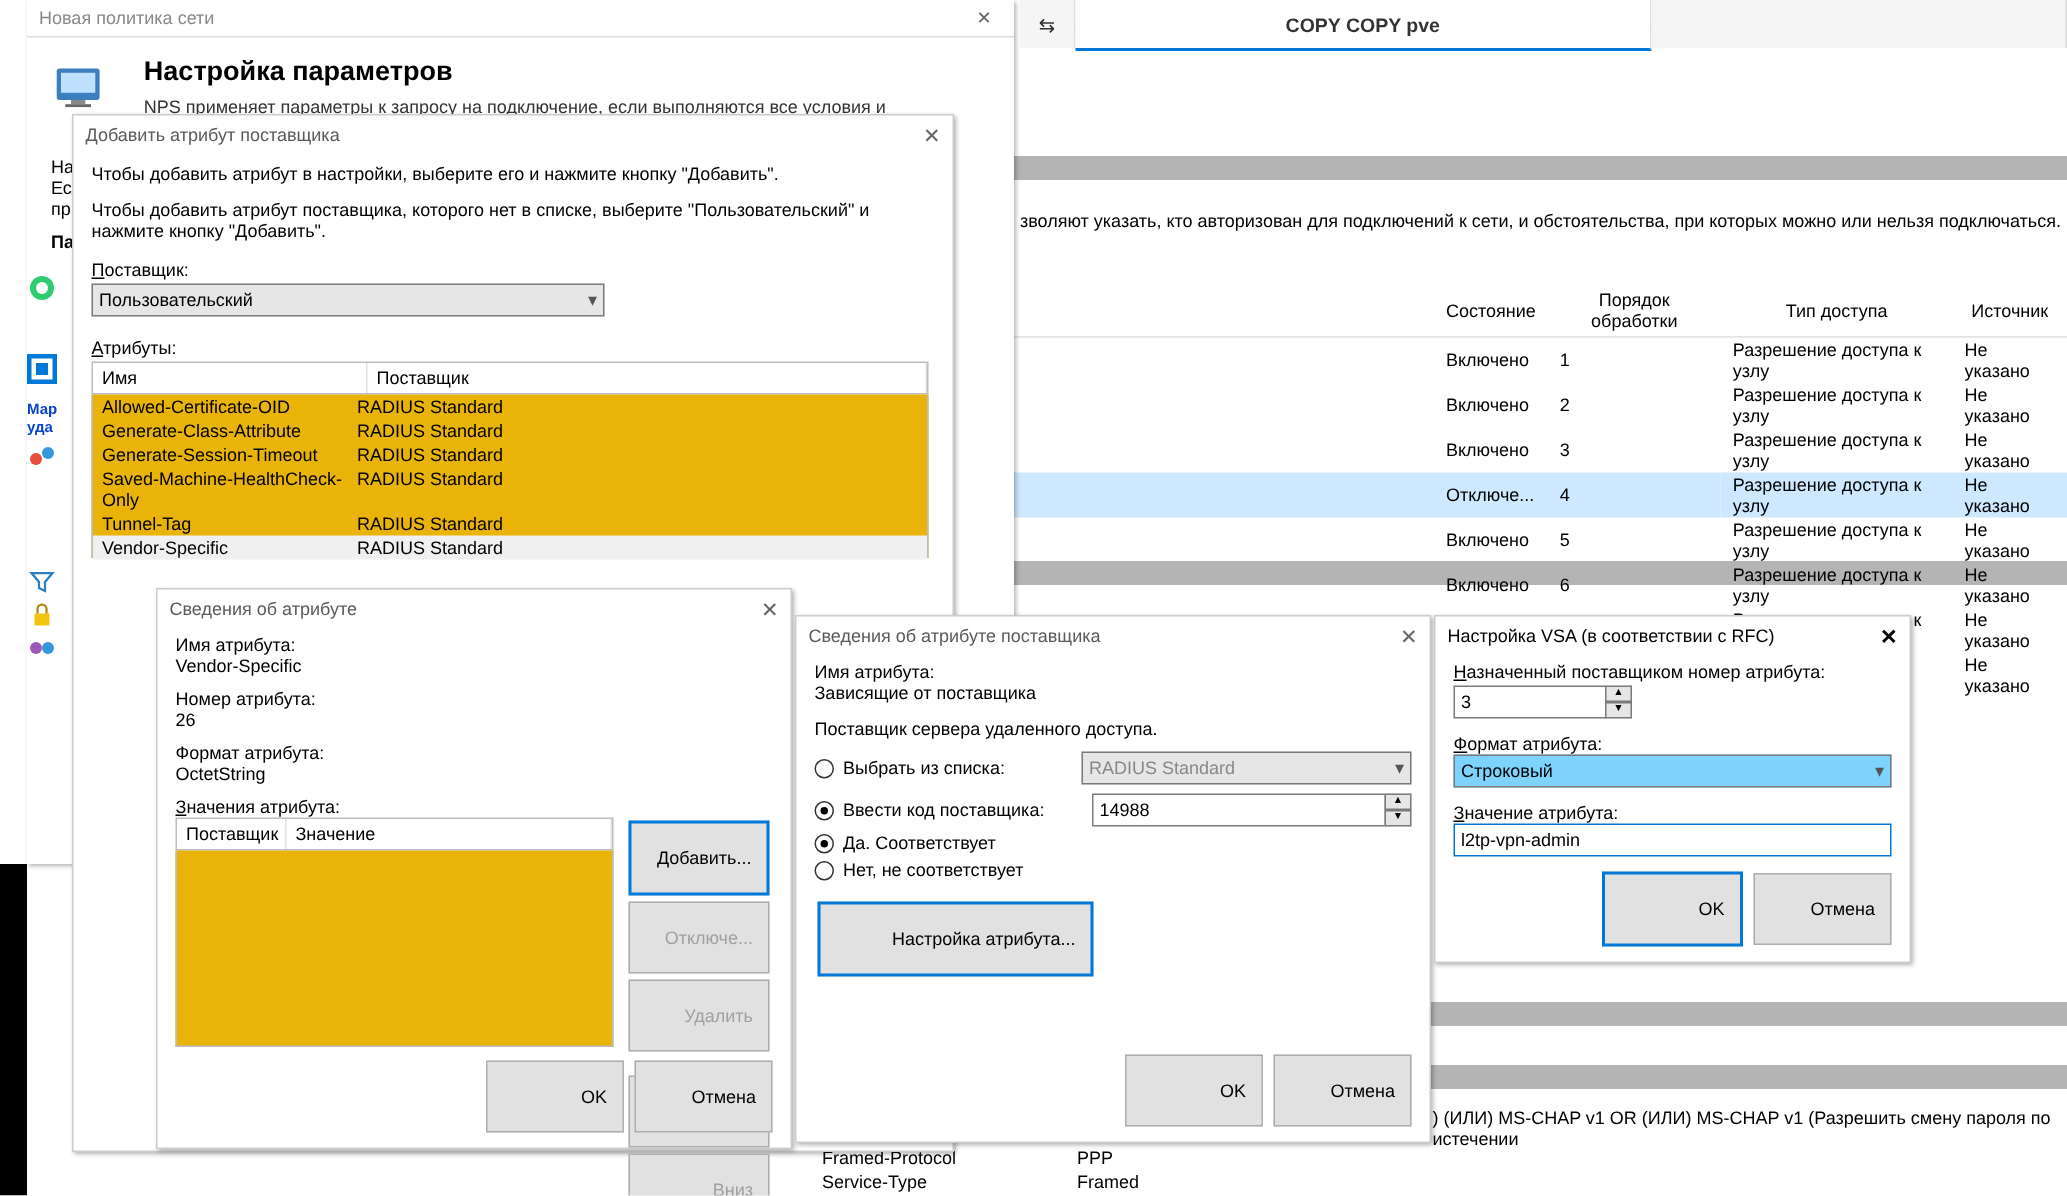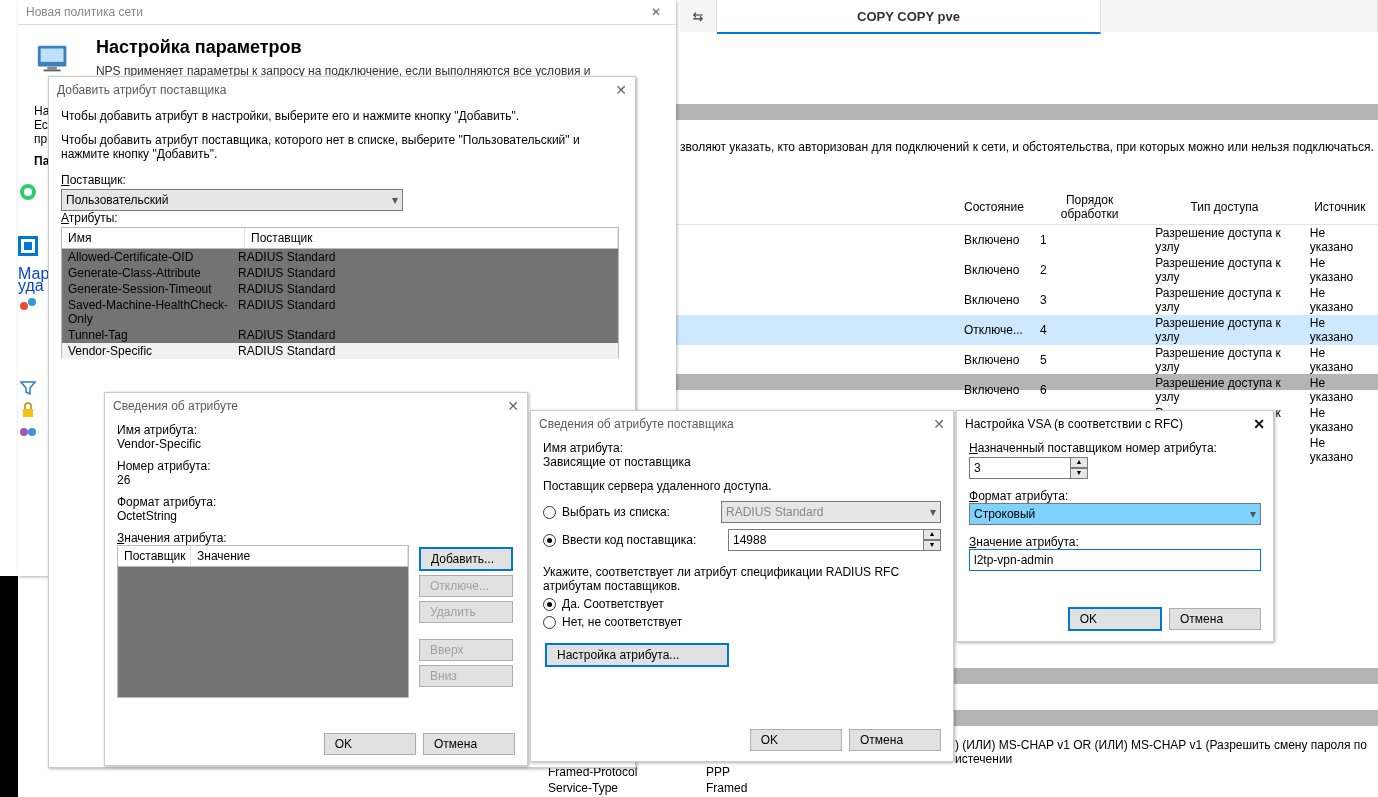--- a/index.html
+++ b/index.html
@@ -2,28 +2,28 @@
 <html><head>
 <meta charset="utf-8">
 <style>
   html,body{margin:0;padding:0;font-family:"Segoe UI",Tahoma,sans-serif;font-size:12px;color:#000;background:#fff;width:1378px;height:797px;overflow:hidden;position:relative}
   .titlebar{display:flex;align-items:center;height:24px;background:#fff;border-bottom:1px solid #ddd}
   .titlebar .title{padding:0 8px;color:#888}
   .titlebar .close{margin-left:auto;width:40px;text-align:center;color:#666;cursor:pointer}
   .dlg{position:absolute;background:#fff;border:1px solid #ccc;box-shadow:1px 1px 3px rgba(0,0,0,.3)}
   .dlg .dlg-title{display:flex;align-items:center;height:26px;padding:0 8px;color:#5a5a5a}
   .dlg .dlg-title .x{margin-left:auto;color:#666;cursor:pointer;font-size:14px}
-  .btn{display:inline-block;min-width:70px;padding:3px 10px;background:#e1e1e1;border:1px solid #adadad;text-align:left;cursor:pointer;margin:2px}
+  .btn{display:inline-block;min-width:70px;padding:16px 10px;background:#e1e1e1;border:1px solid #adadad;text-align:right;cursor:pointer;margin:2px}
   .btn.primary{border:2px solid #0078d7}
   .btn.disabled{color:#a0a0a0}
   .combo{display:flex;align-items:center;border:1px solid #7a7a7a;background:#e6e6e6;height:20px;padding:0 4px}
   .combo .arrow{margin-left:auto;color:#555}
   .listhdr{display:flex;font-weight:400;border:1px solid #bcbcbc;background:#fff}
   .listhdr>div{padding:3px 6px;border-right:1px solid #e0e0e0}
-  .listbox{border:1px solid #bcbcbc;border-top:none;background:#737373}
+  .listbox{border:1px solid #bcbcbc;border-top:none;background:#eab308}
   .listrow{display:flex;padding:1px 6px}
   .listrow.sel{background:#f0f0f0}
   input[type=text]{border:1px solid #7a7a7a;padding:2px 4px;height:16px;font:inherit}
   .spin{display:inline-flex;flex-direction:column;margin-left:-1px}
   .spin span{display:block;width:16px;height:9px;border:1px solid #7a7a7a;font-size:7px;line-height:7px;text-align:center;background:#e6e6e6;cursor:pointer}
   .radio{display:flex;align-items:center;gap:6px;margin:4px 0}
   .radio .dot{width:11px;height:11px;border:1px solid #333;border-radius:50%;display:inline-flex;align-items:center;justify-content:center}
   .radio.sel .dot::after{content:"";width:5px;height:5px;background:#000;border-radius:50%}
   .section-label{margin:6px 0 2px}
   .underline{text-decoration:underline}
@@ -32,21 +32,21 @@
   .grid th{background:#fff;border-bottom:1px solid #e4e4e4;text-align:center;font-weight:400;padding:3px 8px}
   .grid td{padding:1px 8px}
   .grid tr.sel td{background:#cde8ff}
   .band{position:absolute;left:340px;right:0;height:16px;background:#b4b4b4}
   .taskbtn{height:32px;display:inline-flex;align-items:center;padding:0 8px;color:#333;font-size:13px;border-right:1px solid #ddd;background:#f5f5f5}
   .taskbtn.active{background:#fff;border-bottom:2px solid #0078d7;font-weight:600}
   .sidebar{position:absolute;left:18px;top:180px;width:28px}
   .sidebar .ic{width:20px;height:20px;margin:2px 0;display:block}
   .bold{font-weight:700}
   .black-strip{position:absolute;left:0;top:576px;width:18px;bottom:0;background:#000}
-  .kv{display:flex;gap:8px;padding:1px 0}
+  .kv{display:flex;gap:20px;padding:1px 0}
   .kv .k{width:150px}
 </style>
 </head>
 <body>
 
 <div style="position:absolute;left:680px;top:0;right:0;height:20px;display:flex;background:#fff;border-bottom:1px solid #ddd">
   <div class="taskbtn" style="width:20px;justify-content:center">⇆</div>
   <div class="taskbtn active" style="flex:1;justify-content:center">
       <span>COPY COPY pve</span>
     </div>
@@ -176,21 +176,21 @@
   <svg class="ic">
       <circle cx="10" cy="10" r="8" fill="#2ecc71"></circle>
       <circle cx="10" cy="10" r="4" fill="#fff"></circle>
     </svg>
   <div style="height:30px"></div>
   <svg class="ic" style="background:#0078d7">
       <rect x="3" y="3" width="14" height="14" fill="#fff"></rect>
       <rect x="6" y="6" width="8" height="8" fill="#0078d7"></rect>
     </svg>
   <div style="height:10px"></div>
-  <div style="color:#0645cc;font-weight:400;font-size:16px;line-height:12px">Мар<br>уда</div>
+  <div style="color:#0645cc;font-weight:700;font-size:10px;line-height:12px">Мар<br>уда</div>
   <svg class="ic">
       <circle cx="6" cy="12" r="4" fill="#e74c3c"></circle>
       <circle cx="14" cy="8" r="4" fill="#3498db"></circle>
     </svg>
   <div style="height:60px"></div>
   <svg class="ic">
       <path d="M3 4h14l-5 6v6l-4-2v-4z" fill="none" stroke="#2b7fc0" stroke-width="1.5"></path>
     </svg>
   <svg class="ic">
       <rect x="5" y="9" width="10" height="8" fill="#f1c40f"></rect>
@@ -212,21 +212,21 @@
     <span class="x">✕</span>
   </div>
   <div style="padding:6px 12px">
     <div>Чтобы добавить атрибут в настройки, выберите его и нажмите кнопку "Добавить".</div>
     <div style="margin-top:10px">Чтобы добавить атрибут поставщика, которого нет в списке, выберите "Пользовательский" и нажмите кнопку "Добавить".</div>
     <div class="section-label" style="margin-top:12px"><span class="underline">П</span><span>оставщик:</span></div>
     <div class="combo" style="width:332px">
       <span>Пользовательский</span>
       <span class="arrow">▾</span>
     </div>
-    <div class="section-label" style="margin-top:0"><span class="underline">А</span><span>трибуты:</span></div>
+    <div class="section-label" style="margin-top:14px"><span class="underline">А</span><span>трибуты:</span></div>
     <div class="listhdr" style="width:556px">
       <div style="width:170px">Имя</div>
       <div style="flex:1">Поставщик</div>
     </div>
     <div class="listbox" id="attrs-list" style="width:556px;height:108px">
         <div class="listrow">
           <div style="width:170px">Allowed-Certificate-OID</div>
           <div>RADIUS Standard</div>
         </div>
         <div class="listrow">
@@ -322,21 +322,20 @@
         </div>
       <div style="margin-left:auto;display:flex">
         <input type="text" style="width: 186px;" value="14988">
         <div class="spin">
             <span>▲</span>
             <span>▼</span>
           </div>
       </div>
     </div>
 
-    <div style="margin-top:14px">Укажите, соответствует ли атрибут спецификации RADIUS RFC атрибутам поставщиков.</div>
     <div class="radio sel">
         <span class="dot"></span>
         <span>Да. Соответствует</span>
       </div>
     <div class="radio">
         <span class="dot"></span>
         <span>Нет, не соответствует</span>
       </div>
 
     <span class="btn primary" style="min-width:160px;margin-top:10px">Настройка атрибута...</span>

